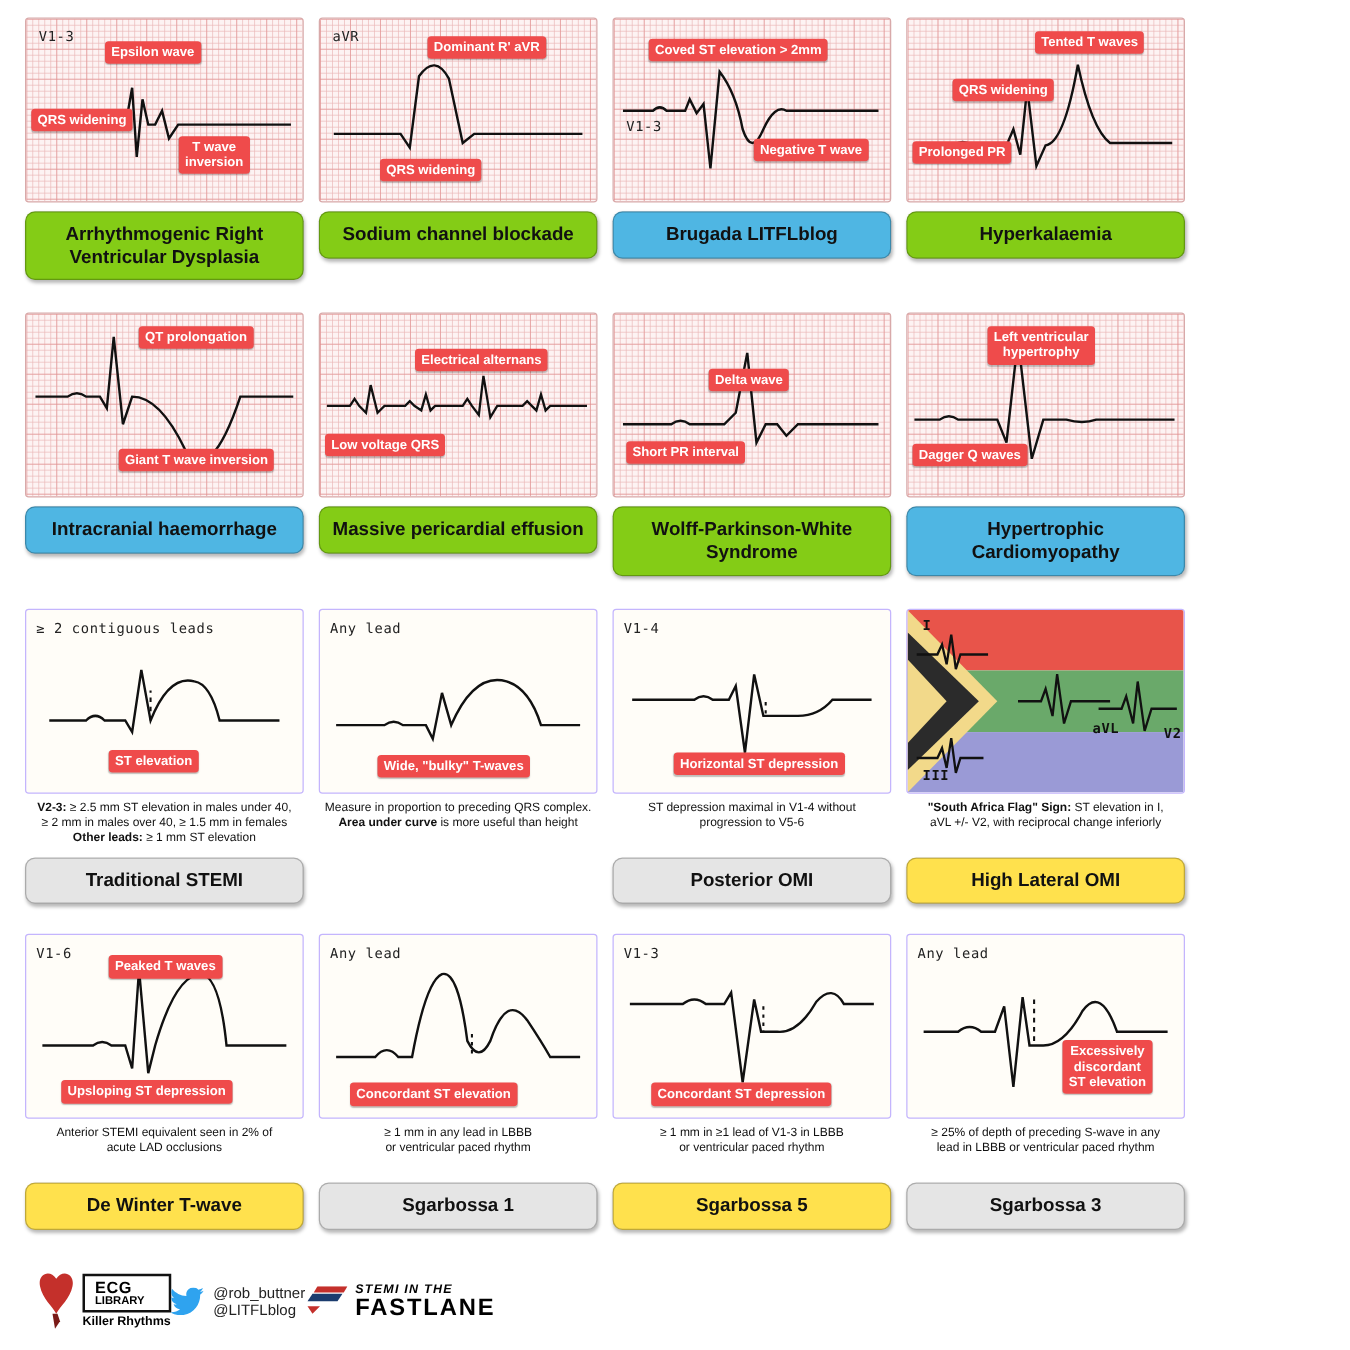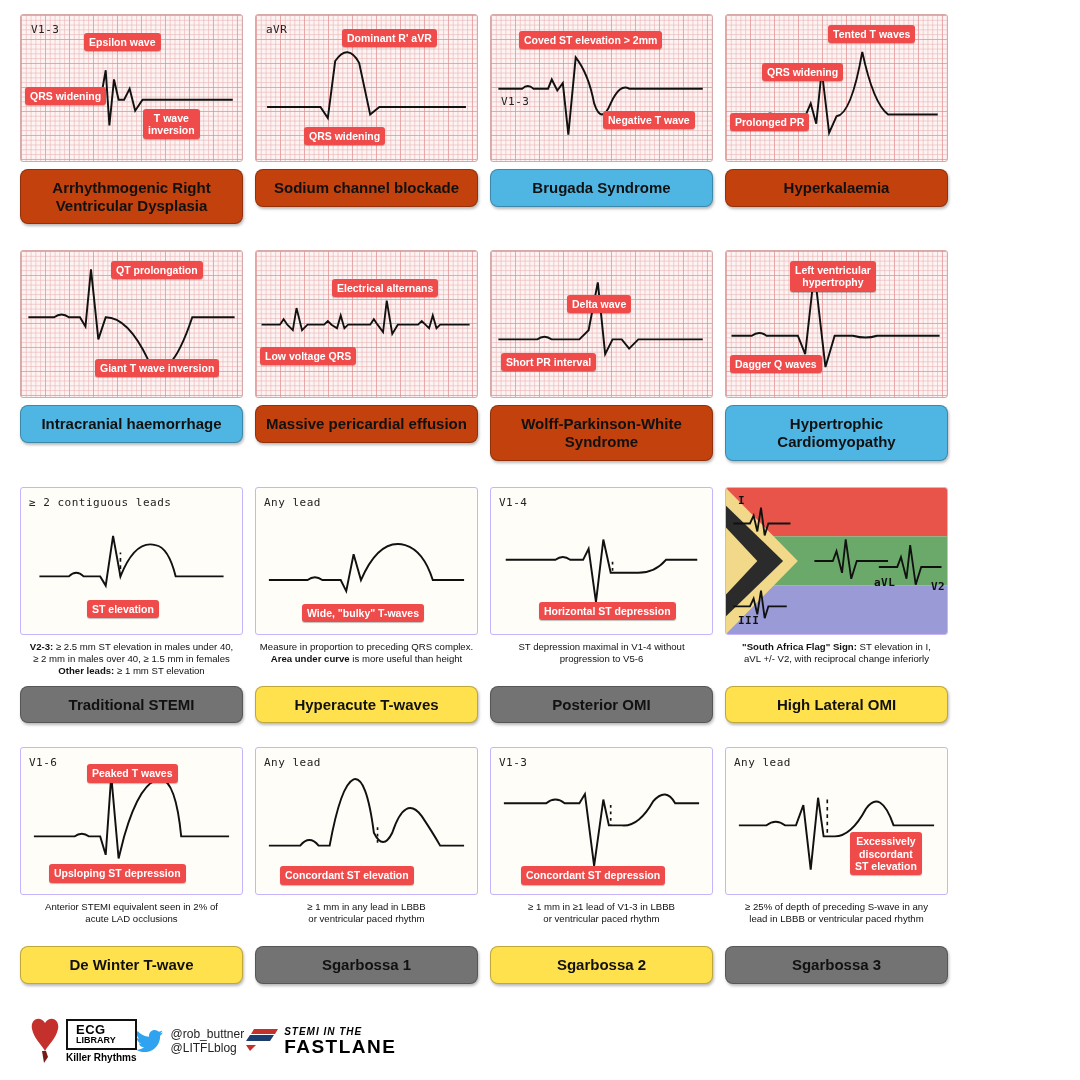--- a/index.html
+++ b/index.html
@@ -88,24 +88,24 @@
     border-radius: 8px;
     padding: 9px 6px;
     text-align: center;
     font-size: 15px;
     font-weight: bold;
     color: #111;
     line-height: 1.18;
     box-shadow: 1px 2px 3px rgba(0,0,0,0.28);
     border: 1px solid rgba(0,0,0,0.25);
   }
-  .chip-lightblue { background: #c2410c; }
+  .chip-lightblue { background: #84cc16; }
   .chip-blue { background: #4fb6e3; }
   .chip-yellow { background: #ffe14d; }
-  .chip-orange { background: #737373; }
+  .chip-orange { background: #e5e5e5; }
   .caption {
     margin-top: 6px;
     font-size: 9.6px;
     line-height: 1.25;
     text-align: center;
     color: #111;
     min-height: 38px;
     padding: 0 2px;
   }
   .caption b { font-weight: bold; }
@@ -201,21 +201,21 @@
     <div class="cell">
       <div class="ecg-box">
         <div class="gridlines"></div>
         <svg class="trace" viewBox="0 0 240 148" preserveAspectRatio="none">
           <path d="M8,80 L34,80 Q40,74 46,80 L62,80 L66,70 L72,82 L78,74 L84,130 L92,46 Q106,64 112,96 Q120,120 130,96 Q140,74 150,80 L230,80" fill="none" stroke="#111" stroke-width="2.1"></path>
         </svg>
         <span class="lead-label" style="left:10px; top:80px;">V1-3</span>
         <span class="tag" style="left:28px; top:16px;">Coved ST elevation &gt; 2mm</span>
         <span class="tag" style="left:112px; top:96px;">Negative T wave</span>
       </div>
-      <div class="title-chip chip-blue">Brugada Syndrome</div>
+      <div class="title-chip chip-blue">Brugada LITFLblog</div>
     </div>
 
     <div class="cell">
       <div class="ecg-box">
         <div class="gridlines"></div>
         <svg class="trace" viewBox="0 0 240 148" preserveAspectRatio="none">
           <path d="M8,110 L40,110 Q48,104 56,110 L86,110 L92,96 L98,118 L104,60 L112,128 L120,110 Q136,108 148,40 Q160,96 176,108 L230,108" fill="none" stroke="#111" stroke-width="2.1"></path>
         </svg>
         <span class="tag" style="left:102px; top:10px;">Tented T waves</span>
         <span class="tag" style="left:36px; top:48px;">QRS widening</span>
@@ -298,21 +298,20 @@
       <div class="ecg-box plain">
         <svg class="trace" viewBox="0 0 240 148" preserveAspectRatio="none">
           <path d="M14,100 L56,100 Q64,94 72,100 L92,100 L98,112 L106,72 L114,100 Q134,54 162,62 Q182,68 192,100 L226,100" fill="none" stroke="#111" stroke-width="2.1"></path>
         </svg>
         <span class="lead-label" style="left:8px; top:8px;">Any lead</span>
         <span class="tag" style="left:46px; top:116px;">Wide, "bulky" T-waves</span>
       </div>
       <div class="caption">
         Measure in proportion to preceding QRS complex.<br><b>Area under curve</b> is more useful than height
       </div>
-      <div class="title-chip chip-yellow">Hyperacute T-waves</div>
     </div>
 
     <div class="cell">
       <div class="ecg-box plain">
         <svg class="trace" viewBox="0 0 240 148" preserveAspectRatio="none">
           <path d="M16,78 L70,78 Q78,72 86,78 L100,78 L106,66 L114,124 L122,56 L130,92 L142,92 L160,92 Q178,92 190,78 L224,78" fill="none" stroke="#111" stroke-width="2.1"></path>
           <path d="M132,80 L132,94" stroke="#111" stroke-width="1.8" stroke-dasharray="3,4" fill="none"></path>
         </svg>
         <span class="lead-label" style="left:8px; top:8px;">V1-4</span>
         <span class="tag" style="left:48px; top:114px;">Horizontal ST depression</span>
@@ -389,21 +388,21 @@
         <svg class="trace" viewBox="0 0 240 148" preserveAspectRatio="none">
           <path d="M14,60 L60,60 Q70,52 80,60 L96,60 L102,50 L112,128 L122,56 L128,84 L142,84 Q160,86 176,58 Q190,42 200,60 L226,60" fill="none" stroke="#111" stroke-width="2.1"></path>
           <path d="M130,62 L130,84" stroke="#111" stroke-width="1.8" stroke-dasharray="3,4" fill="none"></path>
         </svg>
         <span class="lead-label" style="left:8px; top:8px;">V1-3</span>
         <span class="tag" style="left:30px; top:118px;">Concordant ST depression</span>
       </div>
       <div class="caption">
         ≥ 1 mm in ≥1 lead of V1-3 in LBBB<br>or ventricular paced rhythm
       </div>
-      <div class="title-chip chip-yellow">Sgarbossa 2</div>
+      <div class="title-chip chip-yellow">Sgarbossa 5</div>
     </div>
 
     <div class="cell">
       <div class="ecg-box plain">
         <svg class="trace" viewBox="0 0 240 148" preserveAspectRatio="none">
           <path d="M14,84 L44,84 Q54,76 64,84 L76,84 L84,62 L92,132 L100,54 L106,96 L118,96 Q136,96 152,66 Q168,44 182,84 L226,84" fill="none" stroke="#111" stroke-width="2.1"></path>
           <path d="M110,56 L110,96" stroke="#111" stroke-width="1.8" stroke-dasharray="4,4" fill="none"></path>
         </svg>
         <span class="lead-label" style="left:8px; top:8px;">Any lead</span>
         <span class="tag" style="left:124px; top:84px;">Excessively

